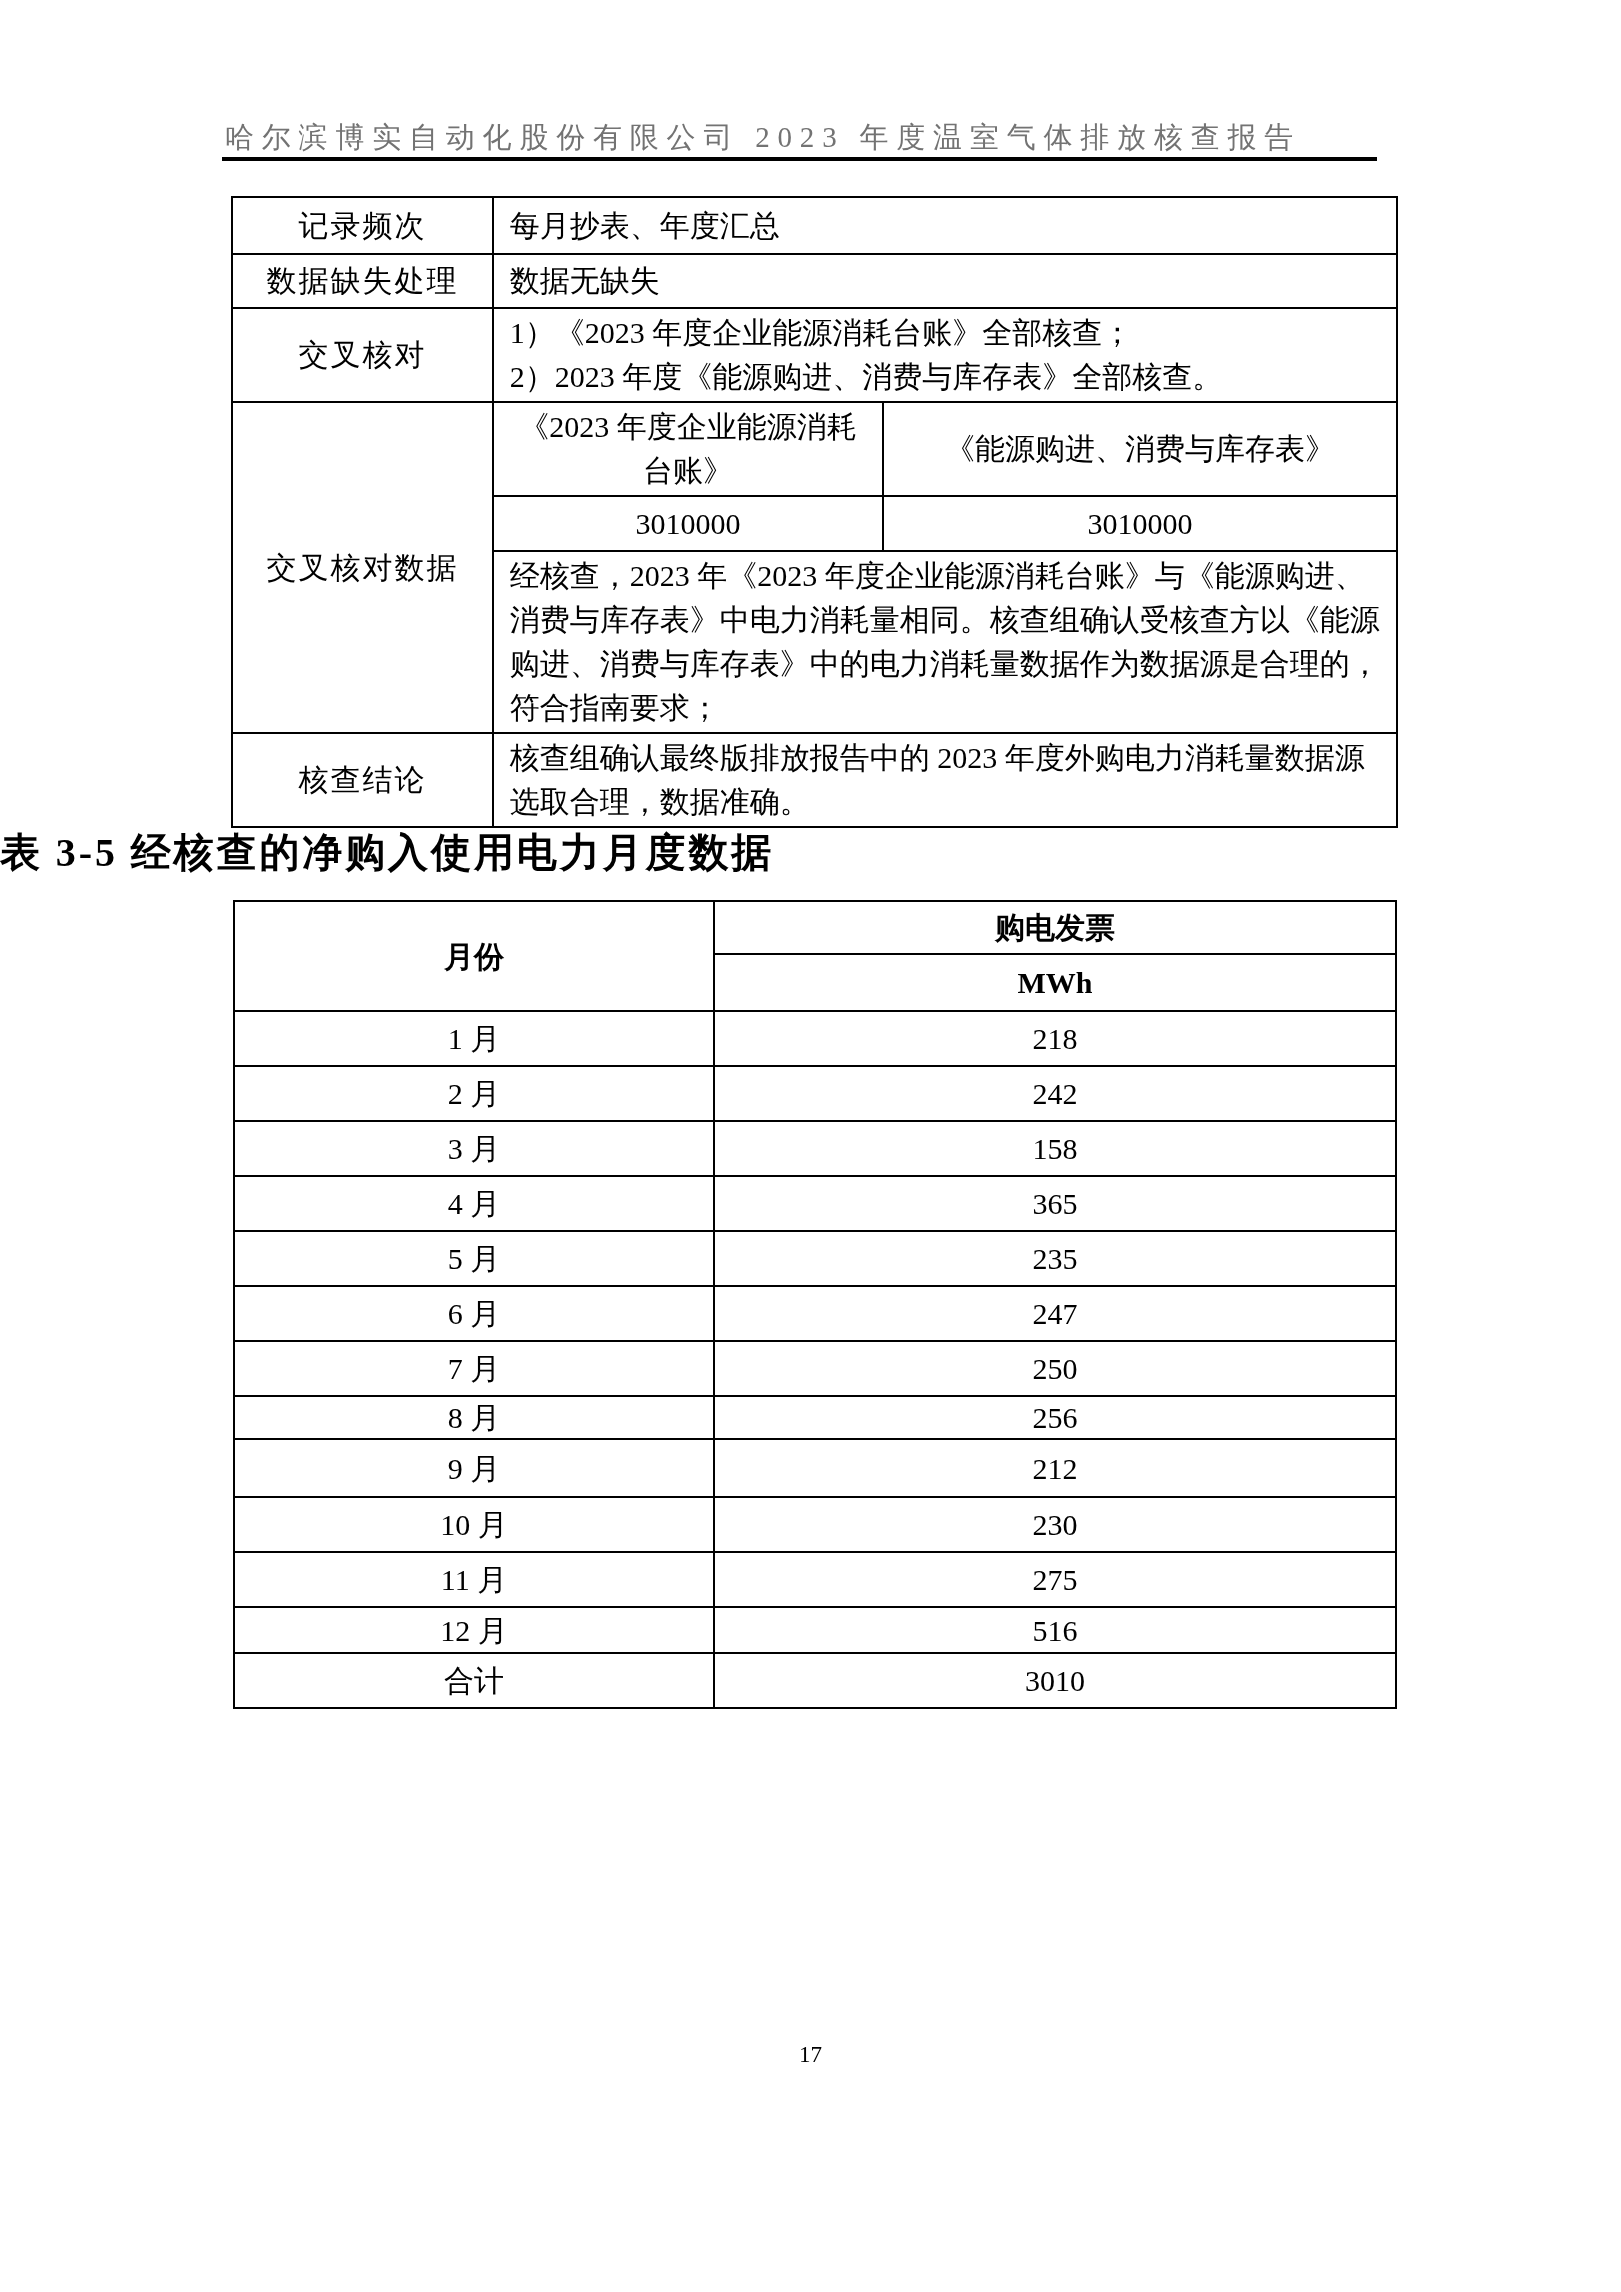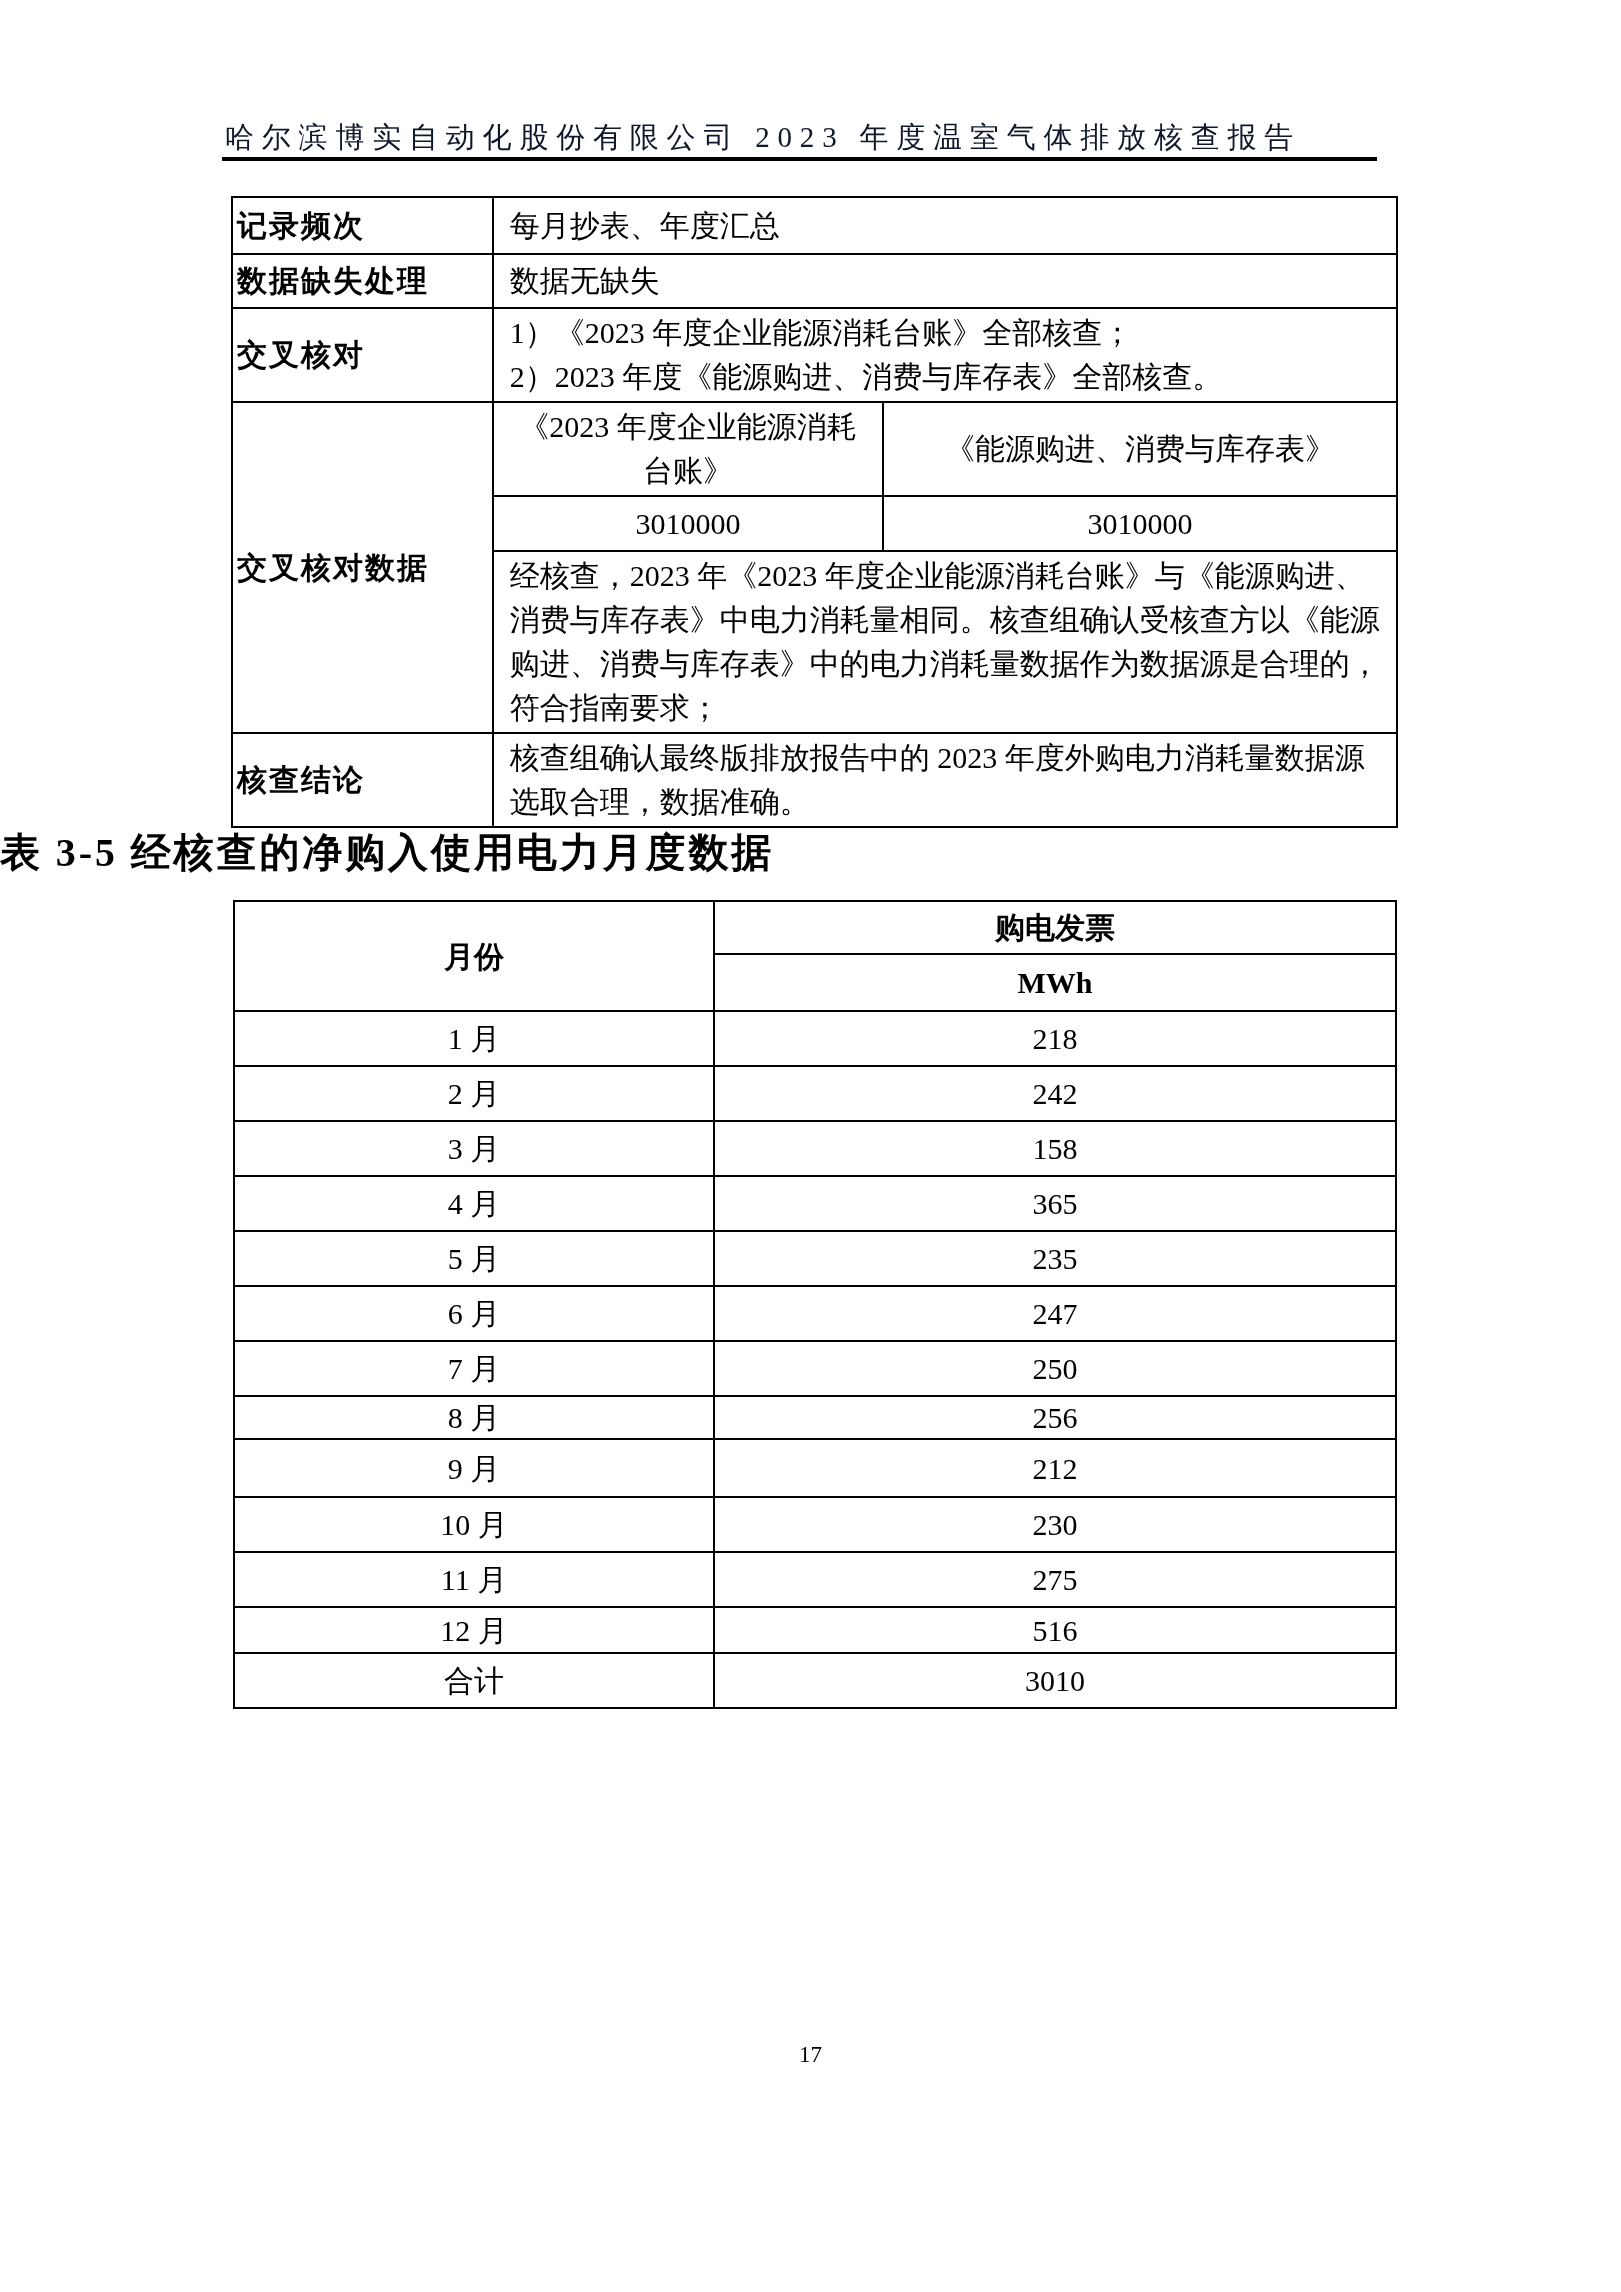--- a/index.html
+++ b/index.html
@@ -4,36 +4,36 @@
 <style>
   html,body{margin:0;padding:0;}
   body{
     width:1621px;height:2293px;position:relative;background:#ffffff;
     font-family:"Liberation Serif","DejaVu Serif",serif;color:#000;
     overflow:hidden;
   }
   
   .header-title{
     position:absolute;left:225px;top:118px;
-    font-size:29px;letter-spacing:7.8px;white-space:nowrap;color:#0f172a;
+    font-size:29px;letter-spacing:7.8px;white-space:nowrap;color:#737373;
   }
   .header-rule{
     position:absolute;left:222px;top:157px;width:1155px;height:3.9px;background:#000;
   }
   
   .t1{
     position:absolute;left:231px;top:196px;width:1164px;
     border-collapse:collapse;table-layout:fixed;
   }
   .t1 td{
     border:2px solid #000;font-size:30px;line-height:44px;
     vertical-align:middle;padding:2px 15.7px;word-break:break-all;
   }
   .t1 td.label{
-    font-weight:bold;padding:2px 3.9px;letter-spacing:2px;margin-left:8px;
+    font-weight:normal;text-align:center;padding:2px 3.9px;letter-spacing:2px;margin-left:8px;
   }
   .t1 td.center{text-align:center;}
   
   .tbl-title{
     position:absolute;left:0;right:0;top:825px;text-align:left;
     font-size:40px;font-weight:bold;letter-spacing:2.9px;
   }
   
   .t2{
     position:absolute;left:233px;top:900px;width:1162px;

